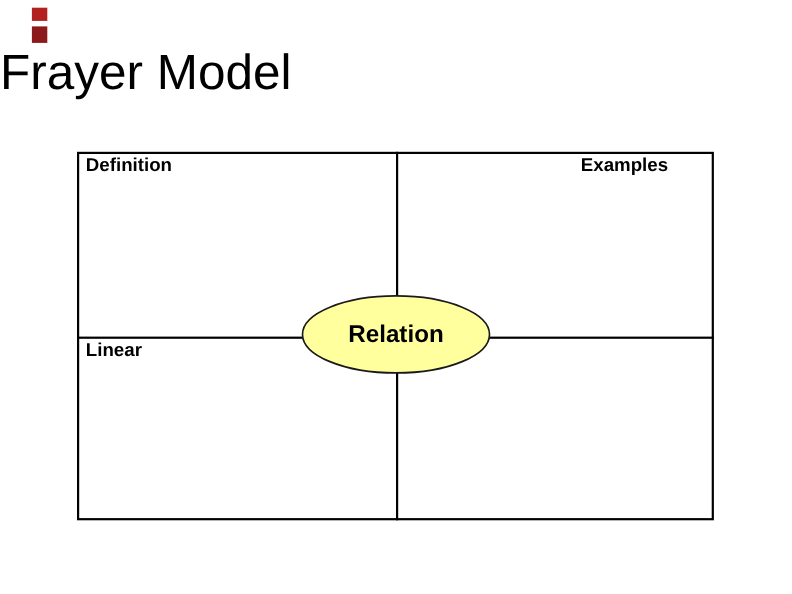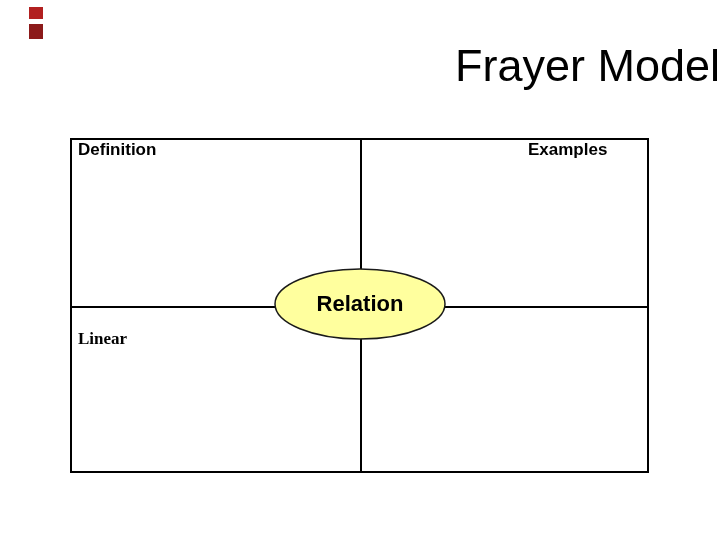--- a/index.html
+++ b/index.html
@@ -31,21 +31,21 @@
     top: 24px;
     height: 15px;
     background: #8c1a1a;
   }
   .slide-title {
     position: absolute;
     left: 0;
     top: 40px;
     width: 720px;
     margin: 0;
-    text-align: right;
+    text-align: left;
     font-size: 45px;
     font-weight: 400;
     line-height: 52px;
     letter-spacing: 0;
     color: #000000;
   }
   
   .grid-frame {
     position: absolute;
     left: 70px;
@@ -74,21 +74,21 @@
   .quad-label {
     position: absolute;
     font-size: 17px;
     font-weight: 700;
     line-height: 21px;
     white-space: nowrap;
     color: #000000;
   }
   .quad-label.definition { left: 78px;  top: 139px; }
   .quad-label.examples   { left: 528px; top: 139px; }
-  .quad-label.linear     { left: 78px;  top: 328px; font-family: Liberation Serif, serif; }
+  .quad-label.linear     { left: 78px;  top: 308px; }
   .quad-label.nonlinear  { left: 558px; top: 307px; }
   .center-ellipse-svg {
     position: absolute;
     left: 273px;
     top: 267px;
     width: 174px;
     height: 74px;
   }
   .center-label {
     position: absolute;

